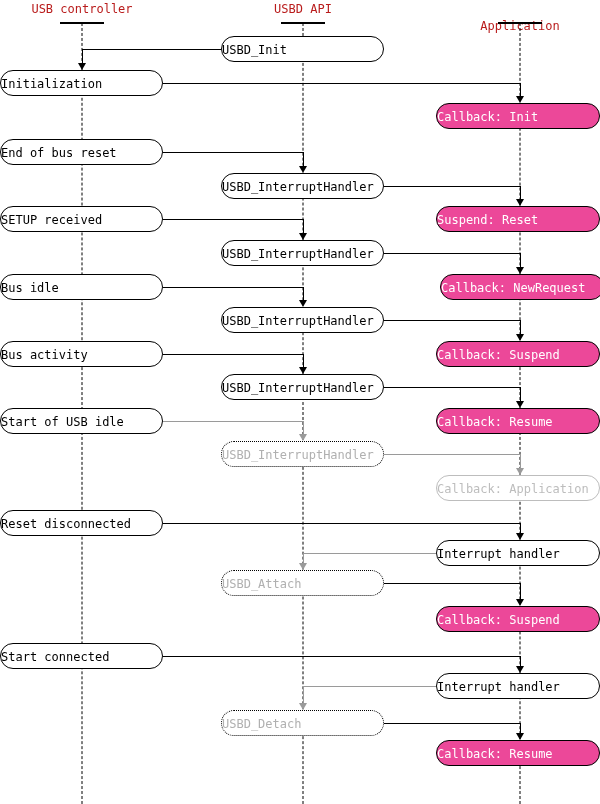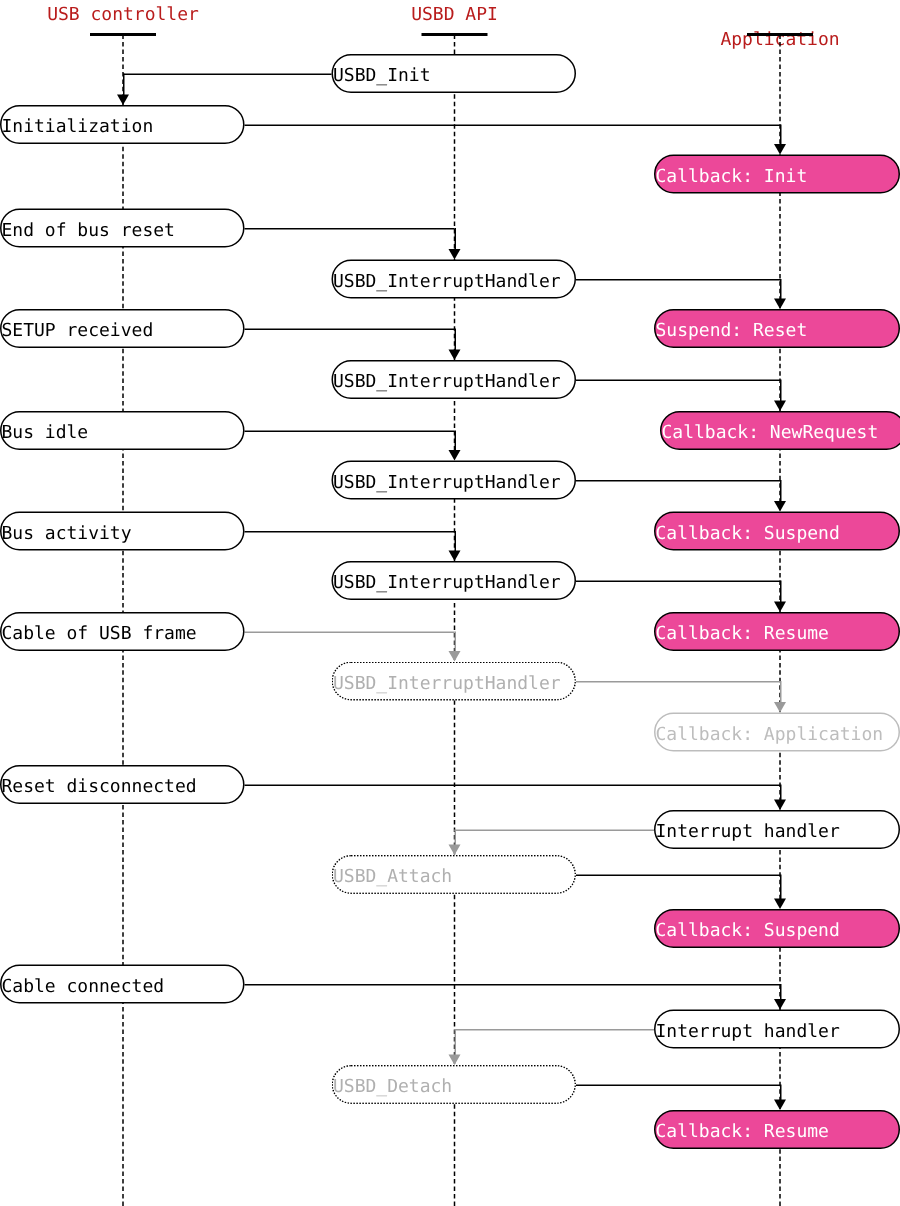--- a/index.html
+++ b/index.html
@@ -180,26 +180,26 @@
       <div class="node solid" style="left: 221px; top: 173px; width: 163px;">USBD_InterruptHandler</div>
       <div class="node solid" style="left: 0px; top: 206px; width: 163px;">SETUP received</div>
       <div class="node filled" style="left: 436px; top: 206px; width: 164px;">Suspend: Reset</div>
       <div class="node solid" style="left: 221px; top: 240px; width: 163px;">USBD_InterruptHandler</div>
       <div class="node solid" style="left: 0px; top: 274px; width: 163px;">Bus idle</div>
       <div class="node filled" style="left: 440px; top: 274px; width: 164px;">Callback: NewRequest</div>
       <div class="node solid" style="left: 221px; top: 307px; width: 163px;">USBD_InterruptHandler</div>
       <div class="node solid" style="left: 0px; top: 341px; width: 163px;">Bus activity</div>
       <div class="node filled" style="left: 436px; top: 341px; width: 164px;">Callback: Suspend</div>
       <div class="node solid" style="left: 221px; top: 374px; width: 163px;">USBD_InterruptHandler</div>
-      <div class="node solid" style="left: 0px; top: 408px; width: 163px;">Cable of USB frame</div>
+      <div class="node solid" style="left: 0px; top: 408px; width: 163px;">Start of USB idle</div>
       <div class="node filled" style="left: 436px; top: 408px; width: 164px;">Callback: Resume</div>
       <div class="node ghost-dotted" style="left: 221px; top: 441px; width: 163px;">USBD_InterruptHandler</div>
       <div class="node ghost-solid" style="left: 436px; top: 475px; width: 164px;">Callback: Application</div>
       <div class="node solid" style="left: 0px; top: 510px; width: 163px;">Reset disconnected</div>
       <div class="node solid" style="left: 436px; top: 540px; width: 164px;">Interrupt handler</div>
       <div class="node ghost-dotted" style="left: 221px; top: 570px; width: 163px;">USBD_Attach</div>
       <div class="node filled" style="left: 436px; top: 606px; width: 164px;">Callback: Suspend</div>
-      <div class="node solid" style="left: 0px; top: 643px; width: 163px;">Cable connected</div>
+      <div class="node solid" style="left: 0px; top: 643px; width: 163px;">Start connected</div>
       <div class="node solid" style="left: 436px; top: 673px; width: 164px;">Interrupt handler</div>
       <div class="node ghost-dotted" style="left: 221px; top: 710px; width: 163px;">USBD_Detach</div>
       <div class="node filled" style="left: 436px; top: 740px; width: 164px;">Callback: Resume</div>
     </div>
 </div>
 
 </body></html>

